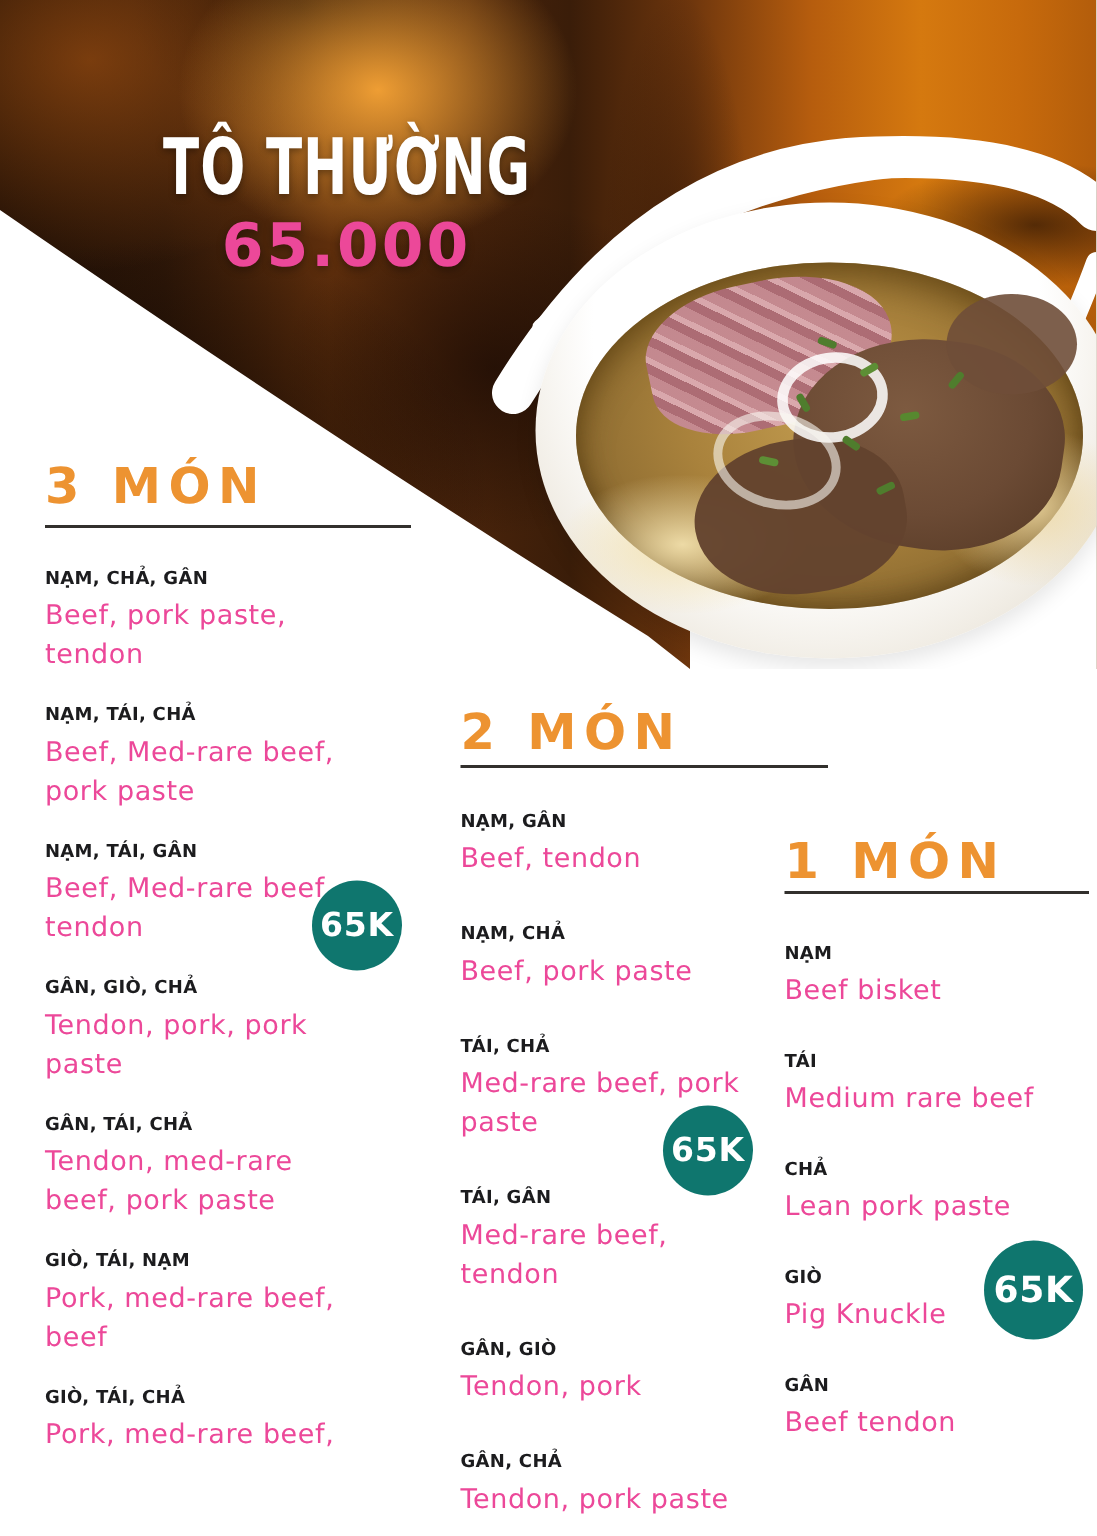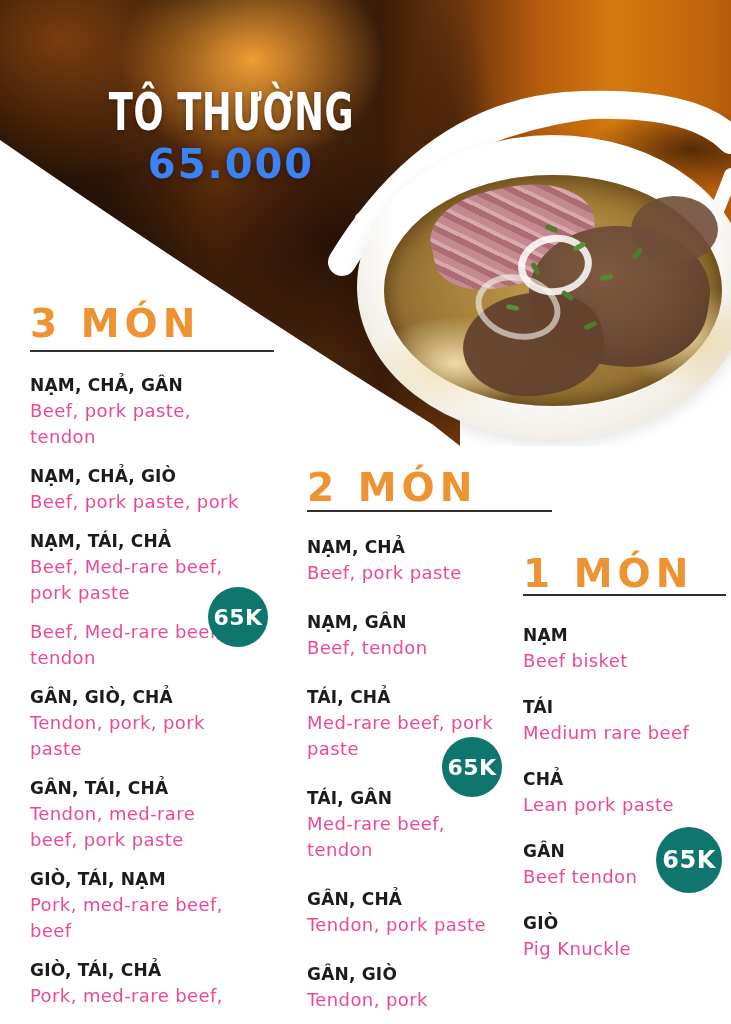--- a/index.html
+++ b/index.html
@@ -18,21 +18,21 @@
       radial-gradient(200px 160px at 330px 245px, rgba(25,10,4,.7), rgba(25,10,4,0) 70%),
       radial-gradient(70px 300px at 452px 220px, rgba(30,14,5,.6), rgba(30,14,5,0) 75%),
       radial-gradient(150px 60px at 690px 150px, rgba(25,10,3,.65), rgba(25,10,3,0) 70%),
       linear-gradient(90deg,#1d0e05 0%,#2e1708 15%,#5e2e0c 30%,#4a240b 42%,#3a1d09 52%,#6e360d 63%,#b65d0e 74%,#d5790f 84%,#c76a0c 93%,#b35d0b 100%);}
   .header-shapes{position:absolute;inset:0;}
 
   .title-wrap{position:absolute;left:0;top:84px;width:462px;text-align:center;z-index:6;}
   .menu-title{display:inline-block;color:#fff;font-weight:bold;font-size:52px;line-height:56px;
     letter-spacing:1px;transform:scale(.68,1);transform-origin:50% 50%;white-space:nowrap;
     text-shadow:0 2px 6px rgba(0,0,0,.35);}
-  .menu-price{position:absolute;left:0;top:142px;width:462px;text-align:center;color:#3b82f6;
+  .menu-price{position:absolute;left:0;top:142px;width:462px;text-align:center;color:#ec4899;
     font-weight:bold;font-size:40px;line-height:44px;letter-spacing:2px;z-index:6;
     text-shadow:0 2px 6px rgba(0,0,0,.35);}
 
   
   .bowl{position:absolute;left:357px;top:135px;width:392px;height:304px;border-radius:50%;
     background:radial-gradient(ellipse at 48% 28%, #ffffff 52%, #f1ede5 72%, #d9d2c4 100%);
     overflow:hidden;z-index:5;box-shadow:0 6px 14px rgba(0,0,0,.10);}
   .broth{position:absolute;left:7%;top:13%;width:86%;height:76%;border-radius:50%;
     background:radial-gradient(ellipse at 50% 45%, #c19b4f 0%, #a9823c 40%, #8a6930 75%, #755827 100%);
     box-shadow:inset 0 10px 22px rgba(80,52,8,.55), inset 0 -6px 14px rgba(60,40,8,.35);}
@@ -62,32 +62,32 @@
   .sc.s5{left:52%;top:52%;transform:rotate(35deg);}
   .sc.s6{left:70%;top:38%;transform:rotate(-50deg);}
   .sc.s7{left:38%;top:56%;transform:rotate(12deg);background:#5d8f35;}
   .sc.s8{left:58%;top:62%;transform:rotate(-25deg);}
 
   
   .col{position:absolute;z-index:7;}
   .col-1{left:30px;top:306px;width:252px;}
   .col-2{left:307px;top:470px;width:218px;}
   .col-3{left:523px;top:556px;width:206px;}
-  .col h2{margin:0;font-size:39px;line-height:36px;font-weight:bold;color:#ED9331;letter-spacing:5px;}
+  .col h2{margin:0;font-size:33px;line-height:36px;font-weight:bold;color:#ED9331;letter-spacing:5px;}
   .rule{height:2px;background:#32302d;margin-top:8px;}
   .col-1 .rule{width:244px;}
   .col-2 .rule{width:245px;margin-top:4px;}
   .col-3 .rule{width:203px;margin-top:2px;}
   .items{margin-top:20px;}
   .col-2 .items{margin-top:22px;}
   .col-3 .items{margin-top:26px;}
   .item{margin-bottom:13px;}
   .col-2 .item{margin-bottom:23px;}
   .col-3 .item{margin-bottom:20px;margin-top:12px;}
-  .item-name{font-weight:bold;color:#1c1c1e;font-size:17px;line-height:26px;letter-spacing:.2px;}
+  .item-name{font-weight:bold;color:#1c1c1e;font-size:12px;line-height:26px;letter-spacing:.2px;}
   .item-desc{color:#ec4899;font-size:18px;line-height:26px;letter-spacing:.4px;white-space:pre-line;}
 
   
   .badge{position:absolute;border-radius:50%;background:#0f766e;color:#fff;font-weight:bold;
     display:flex;align-items:center;justify-content:center;z-index:8;letter-spacing:.5px;}
   .badge-1{left:208px;top:587px;width:60px;height:60px;font-size:22px;}
   .badge-2{left:442px;top:737px;width:60px;height:60px;font-size:22px;}
   .badge-3{left:656px;top:827px;width:66px;height:66px;font-size:24px;}
 </style>
 </head>
@@ -136,32 +136,29 @@
     <h2>3 MÓN</h2>
     <div class="rule"></div>
     <div class="items">
 
         <div class="item">
           <div class="item-name">NẠM, CHẢ, GÂN</div>
           <div class="item-desc">Beef, pork paste,
 tendon</div>
         </div>
 
-        <div class="item">
-          <div class="item-name">NẠM, CHẢ, GIÒ</div>
-          <div class="item-desc">Beef, pork paste, pork</div>
-        </div>
 
         <div class="item">
           <div class="item-name">NẠM, TÁI, CHẢ</div>
           <div class="item-desc">Beef, Med-rare beef,
 pork paste</div>
         </div>
 
         <div class="item">
+          <div class="item-name">NẠM, TÁI, GÂN</div>
           <div class="item-desc">Beef, Med-rare beef,
 tendon</div>
         </div>
 
         <div class="item">
           <div class="item-name">GÂN, GIÒ, CHẢ</div>
           <div class="item-desc">Tendon, pork, pork
 paste</div>
         </div>
 
@@ -183,49 +180,49 @@
         </div>
       </div>
   </div>
 
   <div class="col col-2">
     <h2>2 MÓN</h2>
     <div class="rule"></div>
     <div class="items">
 
         <div class="item">
+          <div class="item-name">NẠM, GÂN</div>
+          <div class="item-desc">Beef, tendon</div>
+        </div>
+
+        <div class="item">
           <div class="item-name">NẠM, CHẢ</div>
           <div class="item-desc">Beef, pork paste</div>
-        </div>
-
-        <div class="item">
-          <div class="item-name">NẠM, GÂN</div>
-          <div class="item-desc">Beef, tendon</div>
         </div>
 
         <div class="item">
           <div class="item-name">TÁI, CHẢ</div>
           <div class="item-desc">Med-rare beef, pork
 paste</div>
         </div>
 
         <div class="item">
           <div class="item-name">TÁI, GÂN</div>
           <div class="item-desc">Med-rare beef,
 tendon</div>
         </div>
 
         <div class="item">
+          <div class="item-name">GÂN, GIÒ</div>
+          <div class="item-desc">Tendon, pork</div>
+        </div>
+
+        <div class="item">
           <div class="item-name">GÂN, CHẢ</div>
           <div class="item-desc">Tendon, pork paste</div>
-        </div>
-
-        <div class="item">
-          <div class="item-name">GÂN, GIÒ</div>
-          <div class="item-desc">Tendon, pork</div>
         </div>
       </div>
   </div>
 
   <div class="col col-3">
     <h2>1 MÓN</h2>
     <div class="rule"></div>
     <div class="items">
 
         <div class="item">
@@ -237,27 +234,27 @@
           <div class="item-name">TÁI</div>
           <div class="item-desc">Medium rare beef</div>
         </div>
 
         <div class="item">
           <div class="item-name">CHẢ</div>
           <div class="item-desc">Lean pork paste</div>
         </div>
 
         <div class="item">
+          <div class="item-name">GIÒ</div>
+          <div class="item-desc">Pig Knuckle</div>
+        </div>
+
+        <div class="item">
           <div class="item-name">GÂN</div>
           <div class="item-desc">Beef tendon</div>
-        </div>
-
-        <div class="item">
-          <div class="item-name">GIÒ</div>
-          <div class="item-desc">Pig Knuckle</div>
         </div>
       </div>
   </div>
 
   <div class="badge badge-1">65K</div>
   <div class="badge badge-2">65K</div>
   <div class="badge badge-3">65K</div>
 
 </div>
 

